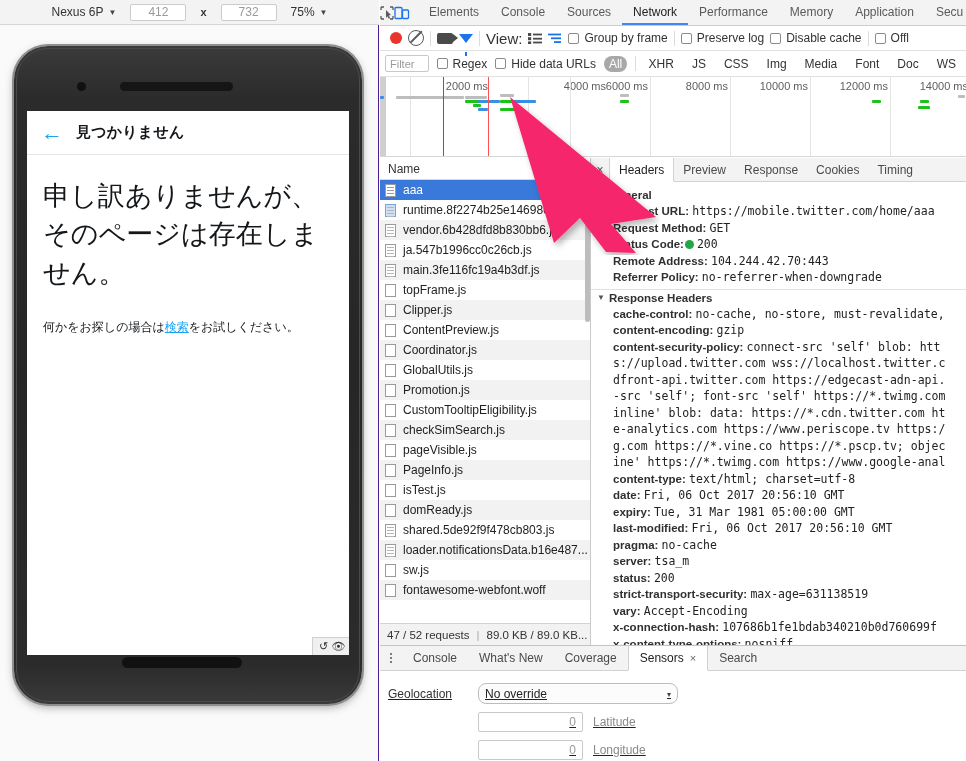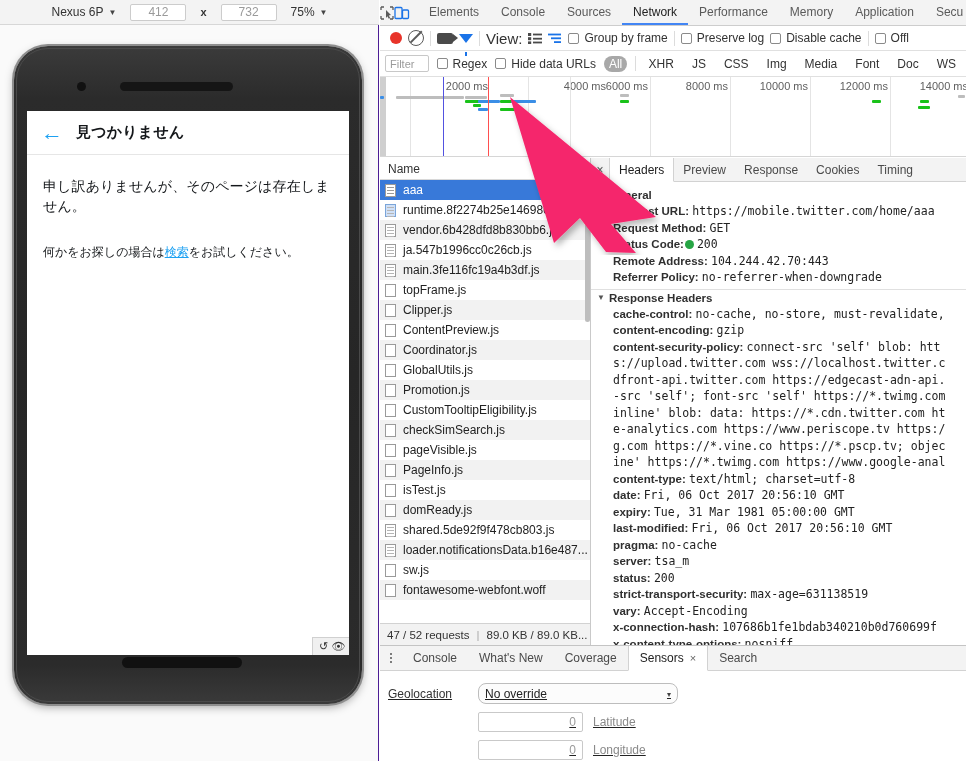--- a/index.html
+++ b/index.html
@@ -28,21 +28,21 @@
   .phone-inner-border{position:absolute;inset:2px;border-radius:32px;border:1px solid #4a4a4a;pointer-events:none;}
   .phone-cam{position:absolute;left:63px;top:36px;width:9px;height:9px;border-radius:50%;background:#111;}
   .phone-speaker{position:absolute;left:106px;top:36px;width:113px;height:9px;border-radius:5px;background:#151515;}
   .phone-home{position:absolute;left:108px;top:611px;width:120px;height:11px;border-radius:6px;background:#111;}
   .screen{position:absolute;left:13px;top:65px;width:322px;height:544px;background:#fff;overflow:hidden;}
 
   .page-appbar{height:44px;display:flex;align-items:center;border-bottom:1px solid #e6e6e6;background:#fff;padding:0 0 0 12px;box-sizing:border-box;}
   .back-arrow{width:26px;height:26px;display:flex;align-items:center;justify-content:center;color:#1da1f2;font-size:22px;line-height:1;}
   .page-appbar-title{font-size:15px;font-weight:bold;color:#14171a;margin-left:11px;letter-spacing:.2px;}
   .page-body{padding:22px 16px 0 16px;}
-  .page-headline{font-size:14px;line-height:1.42;color:#14171a;font-weight:400;margin:0;letter-spacing:.1px;}
+  .page-headline{font-size:27px;line-height:1.42;color:#14171a;font-weight:400;margin:0;letter-spacing:.1px;}
   .page-sub{margin-top:26px;font-size:12px;color:#14171a;line-height:1.5;}
   .page-sub a{color:#1da1f2;text-decoration:underline;}
 
   .screen-badges{position:absolute;right:0;bottom:0;display:flex;align-items:center;gap:2px;background:#f0f0f0;border-left:1px solid #d0d0d0;border-top:1px solid #d0d0d0;padding:2px 4px;}
   .badge-ico{width:13px;height:13px;display:flex;align-items:center;justify-content:center;font-size:11px;color:#333;line-height:1;}
 
   
   .devtools{position:absolute;left:380px;top:0;width:586px;height:761px;background:#fff;box-sizing:border-box;}
 
   .dt-tabbar{height:26px;background:#f3f3f3;border-bottom:1px solid #cdcdcd;display:flex;align-items:stretch;box-sizing:border-box;}

